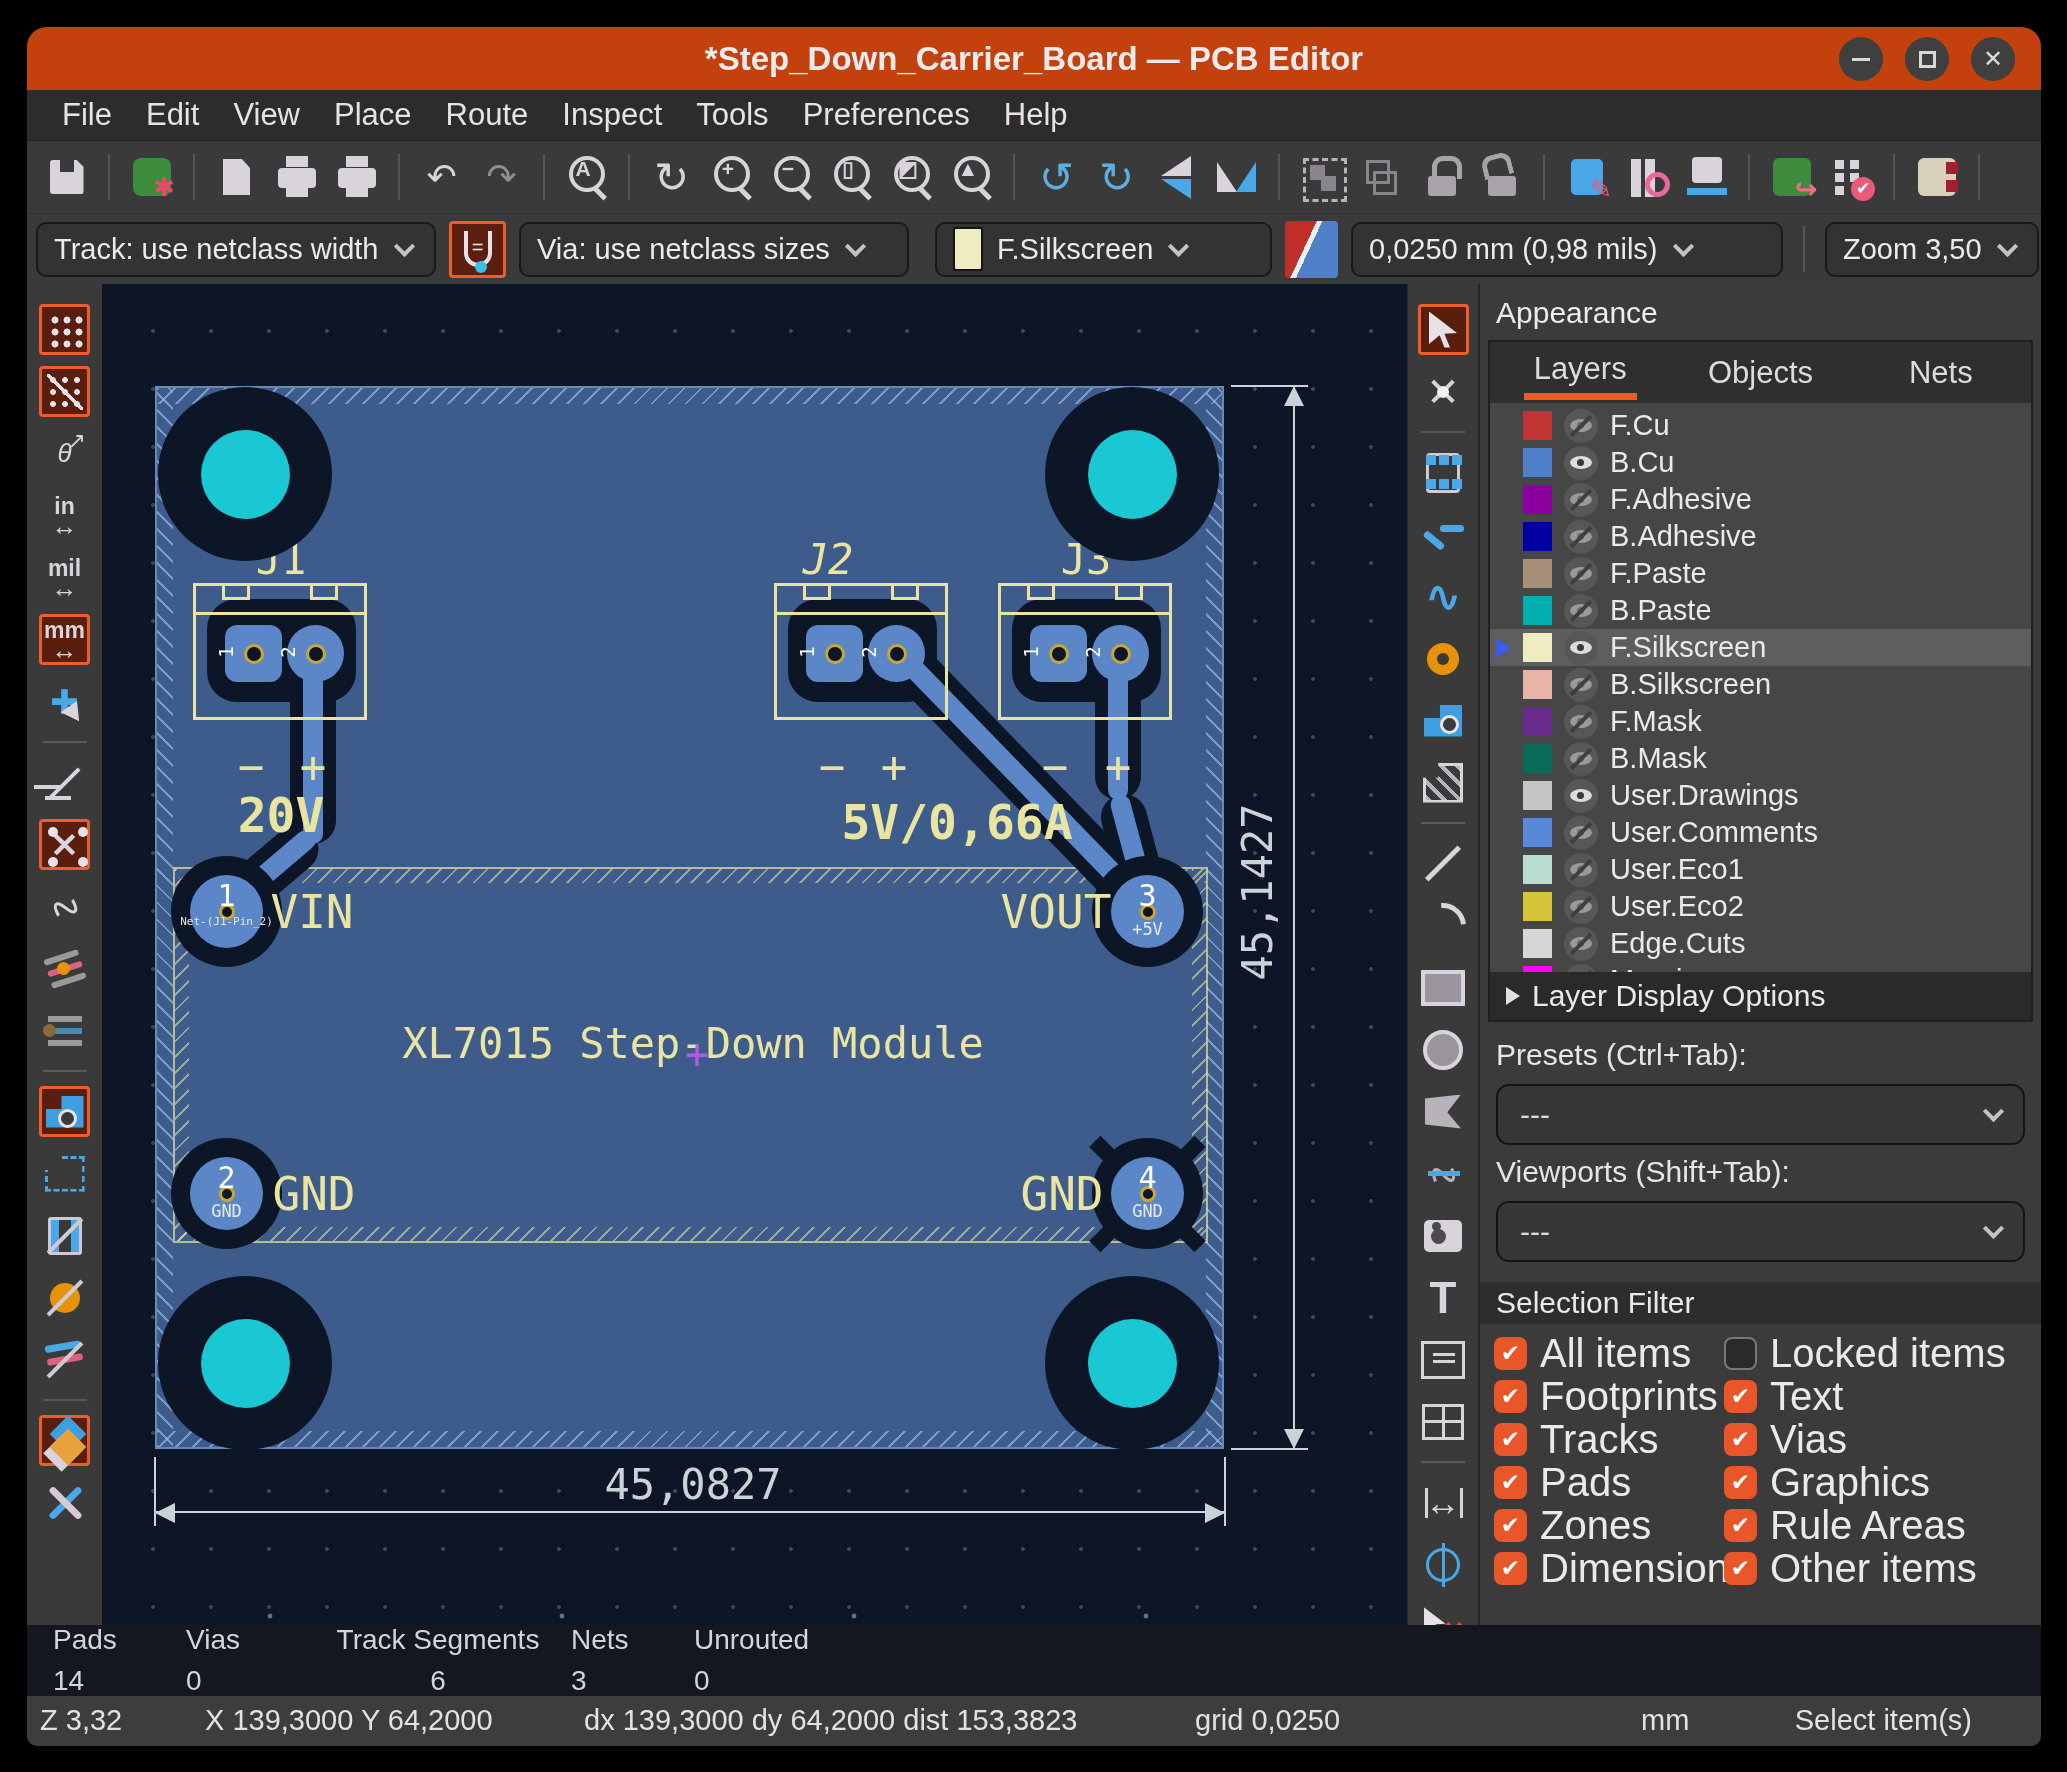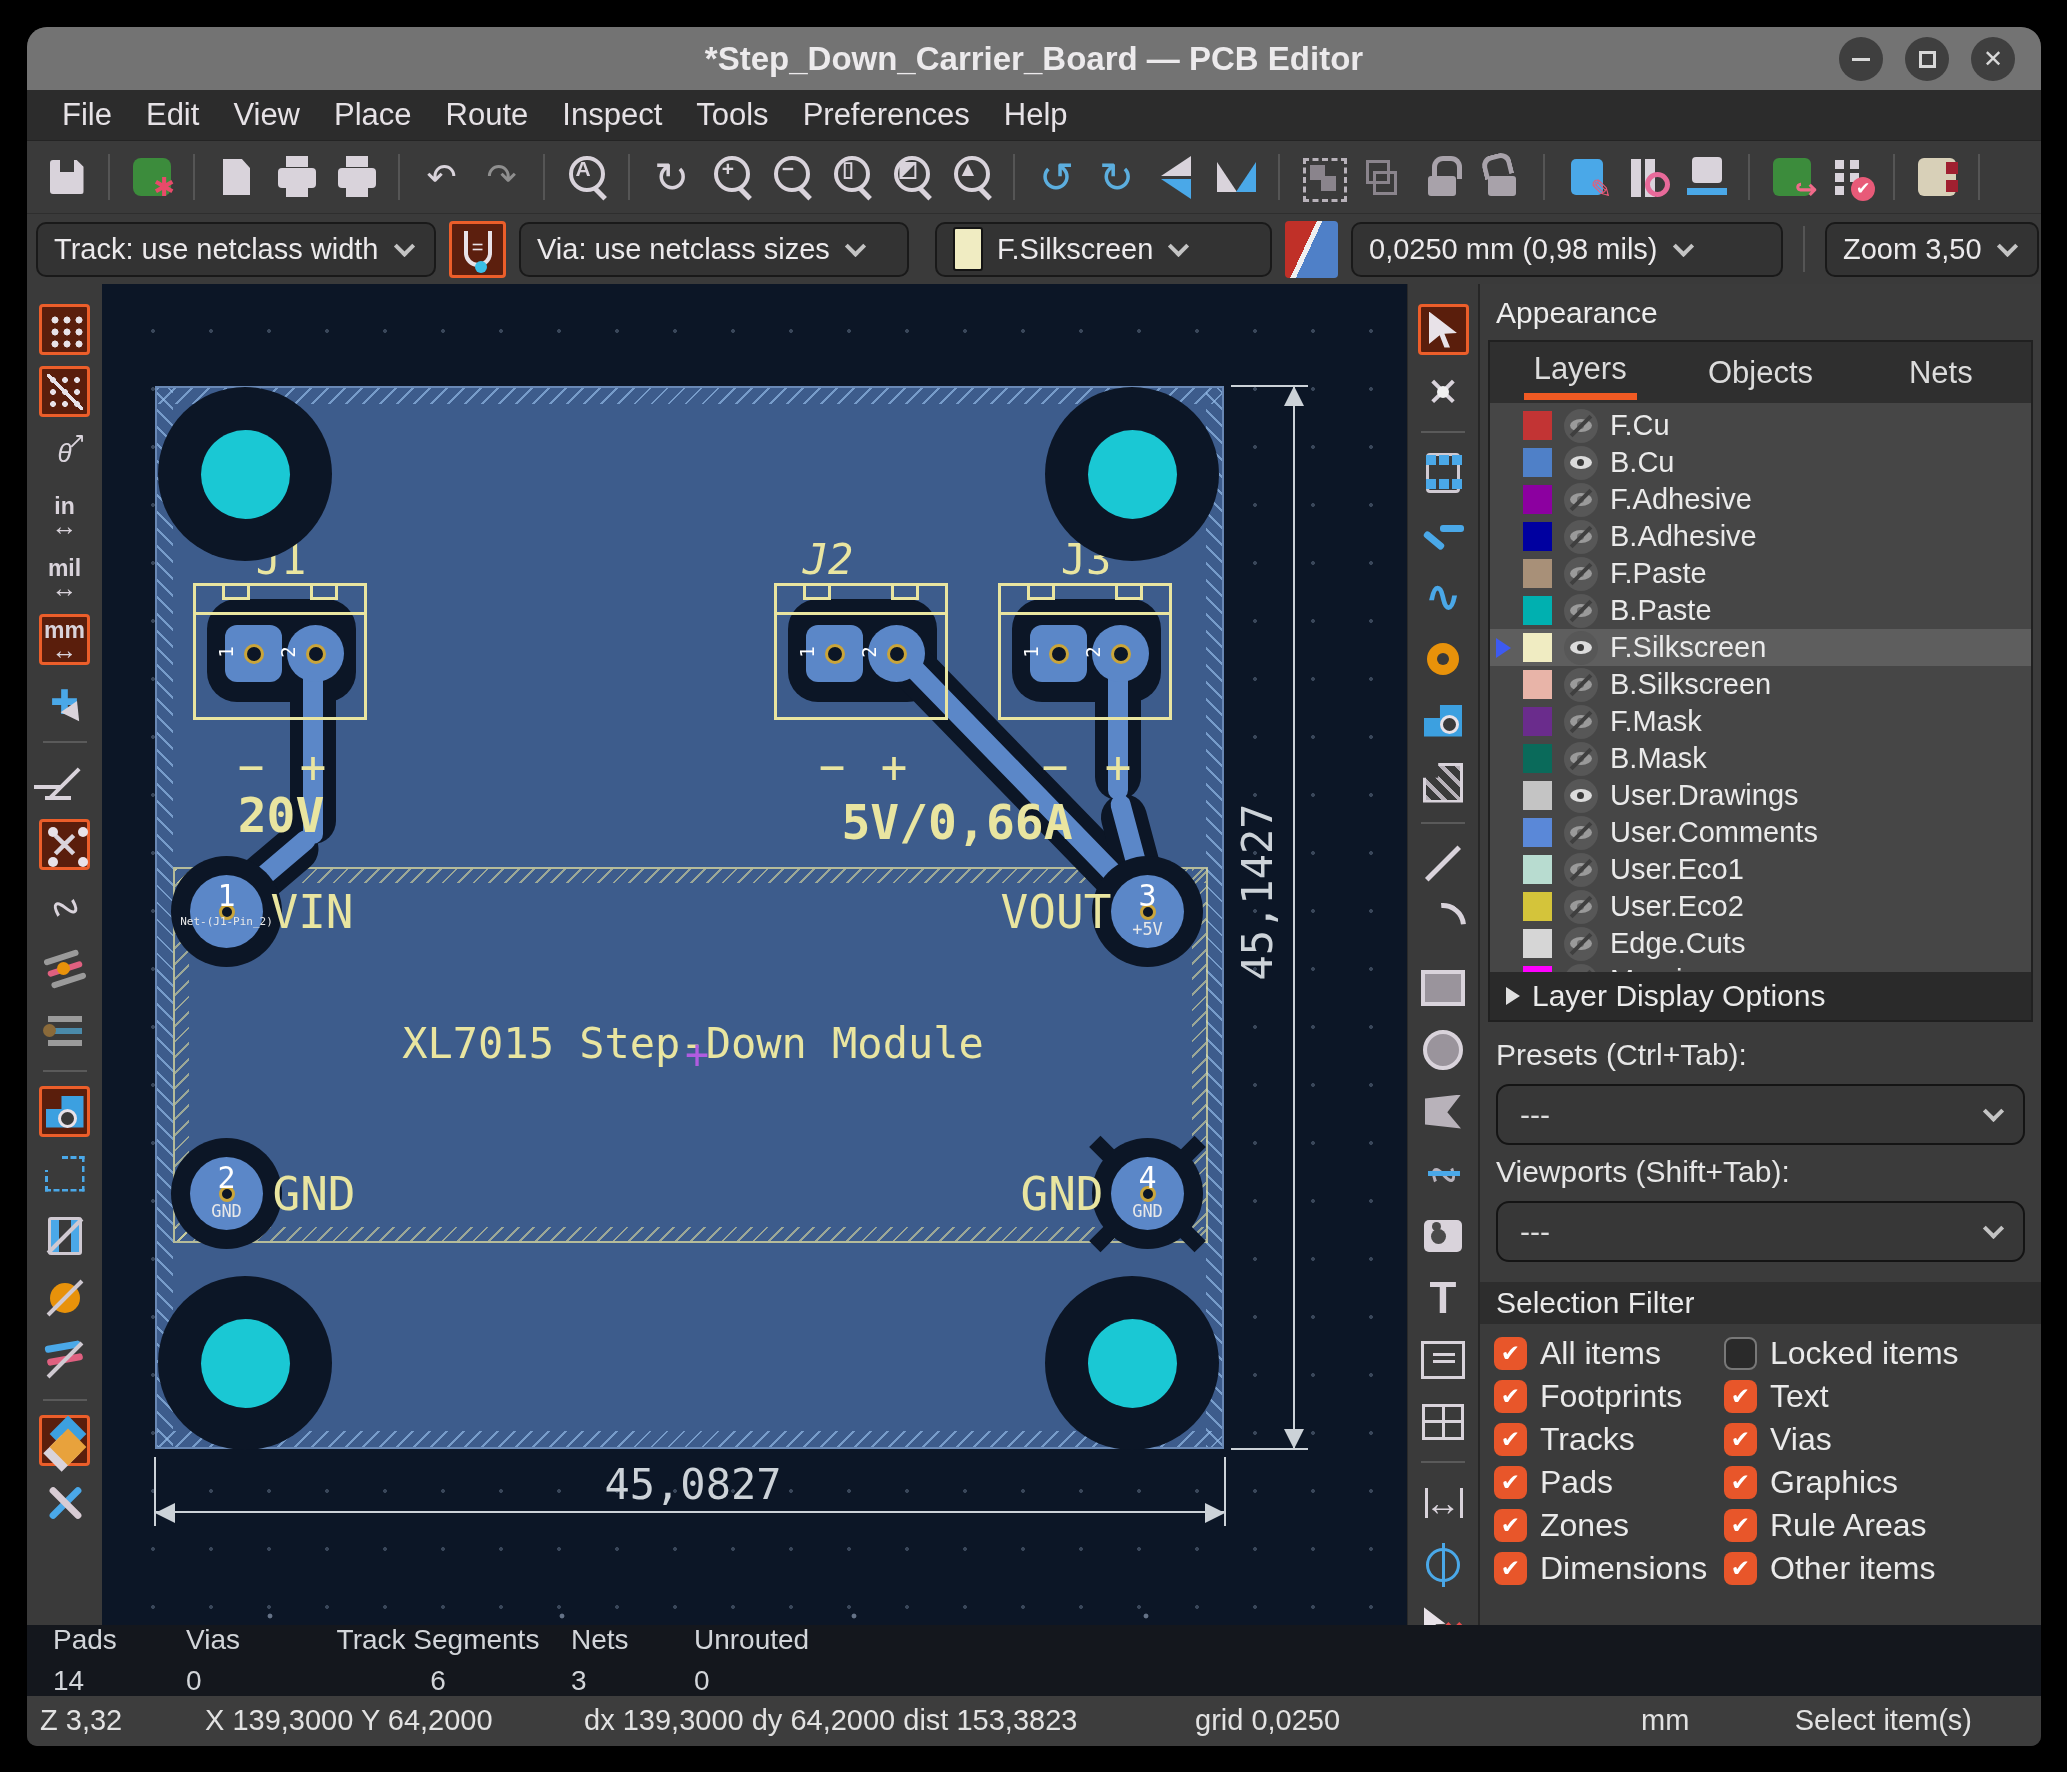--- a/index.html
+++ b/index.html
@@ -1,21 +1,21 @@
 <!DOCTYPE html>
 <html><head>
 <meta charset="utf-8">
 <style>
   html,body{margin:0;padding:0;background:#000;width:2067px;height:1772px;overflow:hidden;
     font-family:"Liberation Sans",sans-serif;-webkit-font-smoothing:antialiased;}
   *{box-sizing:border-box;}
   .window{position:absolute;left:27px;top:27px;width:2014px;height:1719px;background:#2c2c2c;
     border-radius:20px 20px 10px 10px;overflow:hidden;display:flex;flex-direction:column;}
   
-  .titlebar{height:63px;flex:none;display:flex;align-items:center;justify-content:center;position:relative;background:#737373;}
+  .titlebar{height:63px;flex:none;display:flex;align-items:center;justify-content:center;position:relative;background:#c2410c;}
   .title{font-size:33px;font-weight:bold;color:#eceaec;}
   .winctl{position:absolute;right:26px;top:10px;display:flex;gap:22px;}
   .wbtn{width:44px;height:44px;border-radius:50%;background:#3f3f3f;color:#d8d8d8;display:flex;align-items:center;justify-content:center;font-size:24px;}
   .wbtn .sq{width:17px;height:17px;border:3px solid #d8d8d8;}
   .wbtn .bar{width:18px;height:3px;background:#d8d8d8;}
   
   .menubar{height:50px;flex:none;background:#2c2c2c;display:flex;align-items:center;padding:0 18px;}
   .menu-item{padding:0 17px;font-size:31px;color:#e6e2e6;}
   
   .toolbar1{height:73px;flex:none;background:#3a3a3a;display:flex;align-items:center;padding:0 14px;gap:9px;border-top:1px solid #242424;}
@@ -184,21 +184,21 @@
   .lrow[data-visible="false"] .eyeg{background:#9a9a9a;}
   .lrow[data-visible="false"] .eyeg::after{background:#6a6a6a;}
   .lrow[data-visible="false"] .eye::after{content:"";position:absolute;width:4px;height:28px;background:#3f3f3f;transform:rotate(45deg);}
   .ldo{height:48px;background:#2a2a2a;display:flex;align-items:center;gap:12px;padding:0 16px;color:#eaeaea;font-size:30px;}
   .tri{width:0;height:0;border-left:14px solid #e0e0e0;border-top:9px solid transparent;border-bottom:9px solid transparent;}
   .pv{padding:16px 16px 0;}
   .pvlabel{font-size:30px;color:#e6e6e6;}
   .dropdown{height:61px;border:2px solid #141414;border-radius:13px;background:#373737;display:flex;align-items:center;padding:0 22px;color:#dcdcdc;font-size:30px;margin:12px 0 6px;}
   .sfheader{height:42px;background:#2d2d2d;display:flex;align-items:center;padding:0 16px;font-size:30px;color:#eaeaea;margin-top:14px;}
   .sfgrid{display:grid;grid-template-columns:230px 1fr;padding:12px 4px 0 14px;row-gap:9px;}
-  .sfitem{display:flex;align-items:center;gap:13px;font-size:32px;color:#eaeaea;height:34px;}
+  .sfitem{display:flex;align-items:center;gap:13px;font-size:40px;color:#eaeaea;height:34px;}
   .cb{width:33px;height:33px;border-radius:8px;background:#2a2a2a;border:2px solid #787878;display:flex;align-items:center;justify-content:center;flex:none;}
   .sfitem[data-checked="true"] .cb{background:#e8562a;border:none;}
   .sfitem[data-checked="true"] .cb::after{content:"✔";color:#fff;font-size:23px;}
   
   .status1{height:71px;flex:none;background:#14171d;display:flex;align-items:center;padding-left:26px;color:#d2d5d9;}
   .stat{display:flex;flex-direction:column;justify-content:center;}
   .stat .sl{font-size:28px;} .stat .sv{font-size:28px;margin-top:9px;}
   .status2{height:50px;flex:none;background:#3d3d3d;position:relative;color:#e2e2e2;font-size:29px;}
   .status2 span{position:absolute;top:8px;white-space:nowrap;}
 </style>

